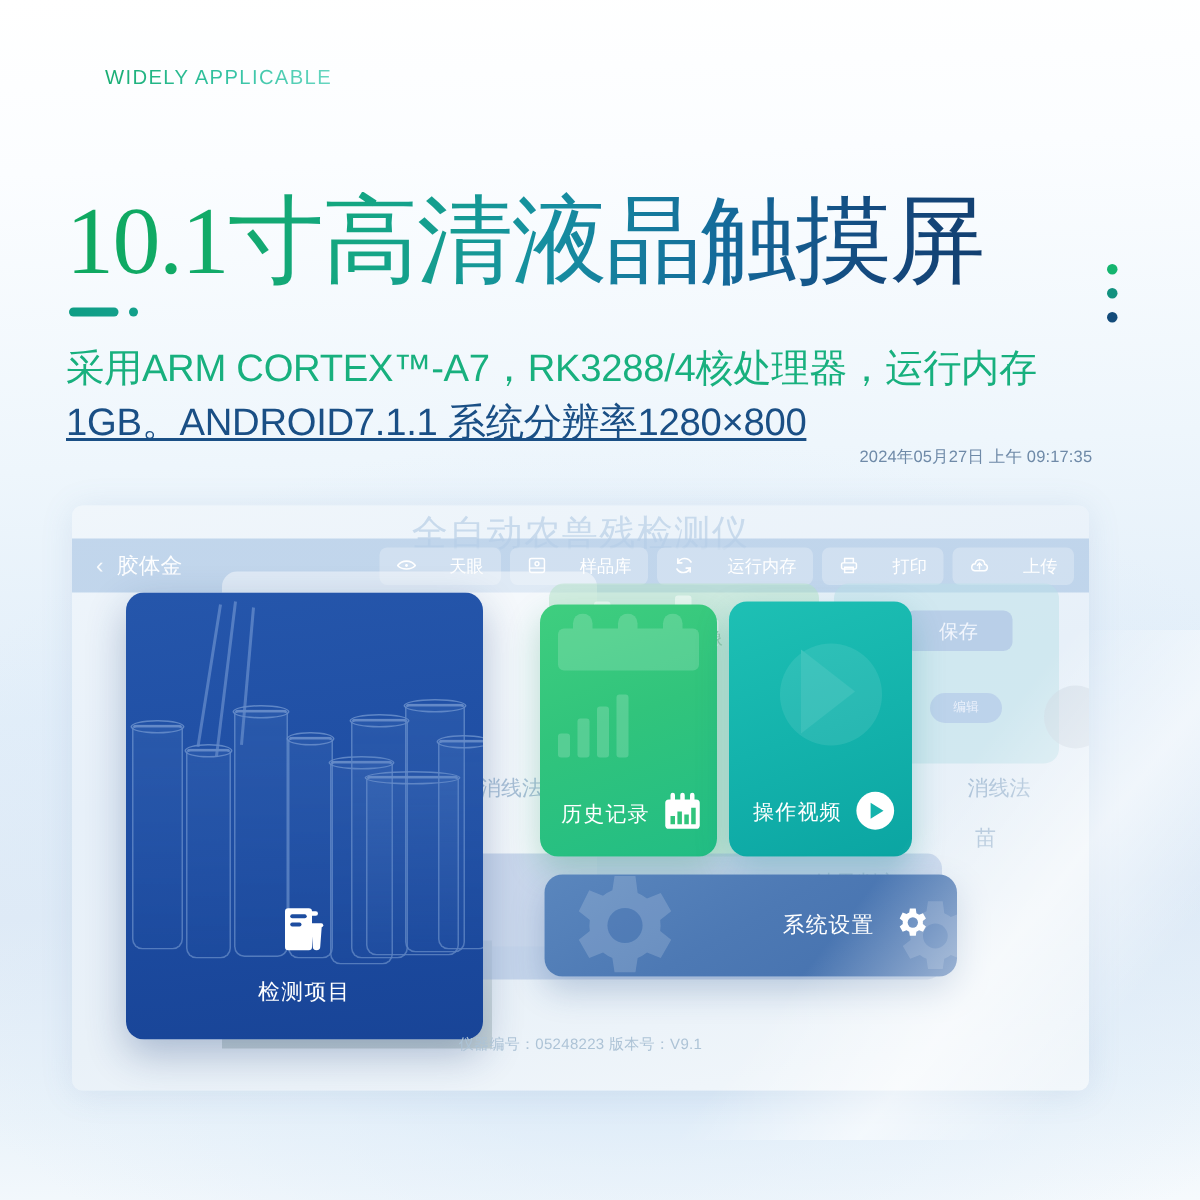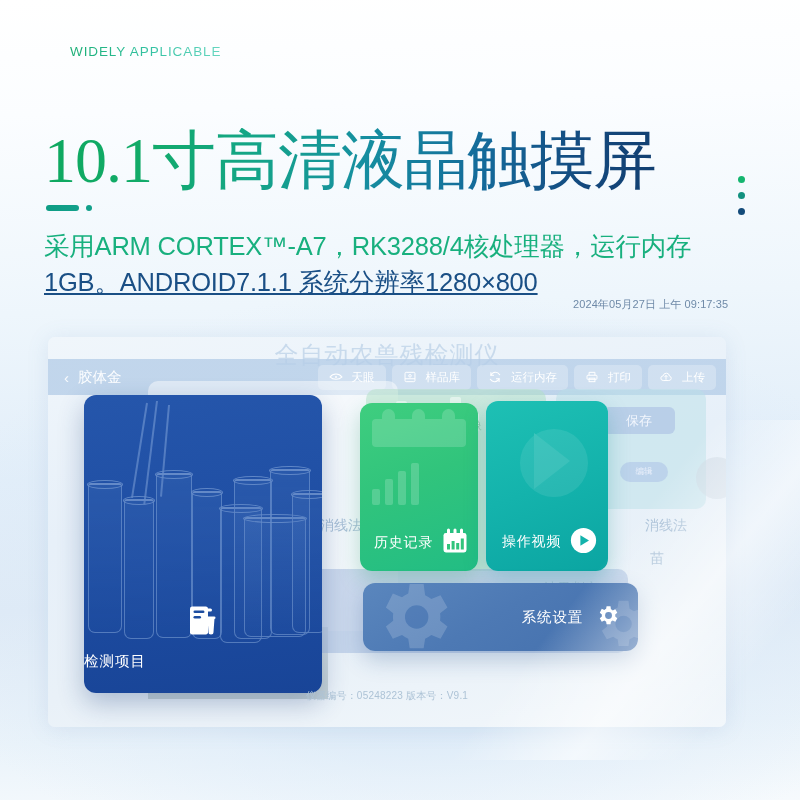--- a/index.html
+++ b/index.html
@@ -104,21 +104,21 @@
   
   .toolbar {
     position: absolute; left: 0; top: 22px; width: 100%; height: 36px;
     background: linear-gradient(180deg, rgba(182,206,232,.80), rgba(176,202,230,.72));
     display: flex; align-items: center; padding: 0 10px 0 16px; gap: 6px;
   }
   .tb-back { display: flex; align-items: center; gap: 9px; color: #fdfeff; font-size: 14.5px; }
   .tb-back .chev { font-size: 15px; opacity: .92; }
   .tb-spacer { flex: 1; }
   .tb-btn {
-    display: flex; align-items: center; gap: 9px;
+    display: flex; align-items: center; gap: 22px;
     height: 25px; padding: 0 11px; border-radius: 5px;
     background: rgba(255,255,255,.26);
     color: #ffffff; font-size: 11.5px; white-space: nowrap;
   }
   .tb-btn svg { width: 14px; height: 14px; display: block; }
 
   
   .bg-ui { position: absolute; inset: 0; }
   .bg-lbl { position: absolute; font-size: 14px; color: #a9c0d7; white-space: nowrap; }
   .bg-save {
@@ -175,21 +175,21 @@
     box-shadow: 0 10px 26px rgba(25,60,120,.30);
   }
   .glassware { position: absolute; inset: 0; opacity: .40; }
   .gw { position: absolute; border: 1.6px solid rgba(190,218,250,.85);
         border-top: 2px solid rgba(210,232,255,.95); border-radius: 3px 3px 7px 7px;
         background: linear-gradient(180deg, rgba(160,200,245,.18), rgba(120,170,230,.04)); }
   .gw .ell { position: absolute; left: -1.6px; right: -1.6px; top: -5px; height: 9px;
              border: 1.6px solid rgba(205,230,255,.9); border-radius: 50%; }
   .pipette { position: absolute; width: 2px; background: rgba(200,226,255,.75); transform-origin: top; }
 
-  .card-label { position: absolute; left: 0; bottom: 22px; width: 100%; text-align: left;
+  .card-label { position: absolute; left: 0; bottom: 22px; width: 100%; text-align: center;
                 color: #fff; font-size: 14.5px; letter-spacing: 1px; }
   .card-ico-top { position: absolute; left: 50%; transform: translateX(-50%); bottom: 52px; }
 
   
   .card-history {
     left: 312px; top: 66px; width: 118px; height: 168px;
     background: linear-gradient(160deg, #3fce7f 0%, #31c47c 45%, #22bd84 100%);
     box-shadow: 0 9px 22px rgba(30,150,95,.28);
   }
   .card-history .watermark { position: absolute; left: 10px; top: 6px; opacity: .17; }

